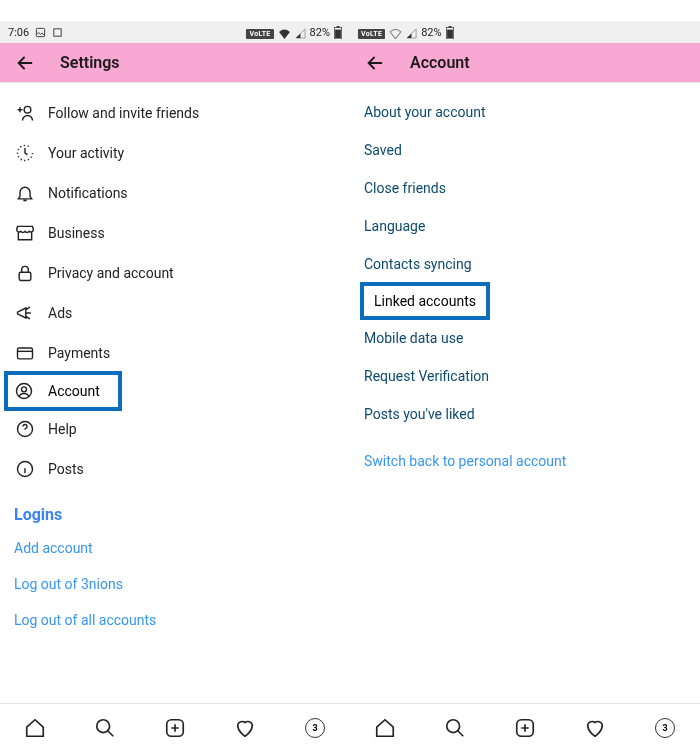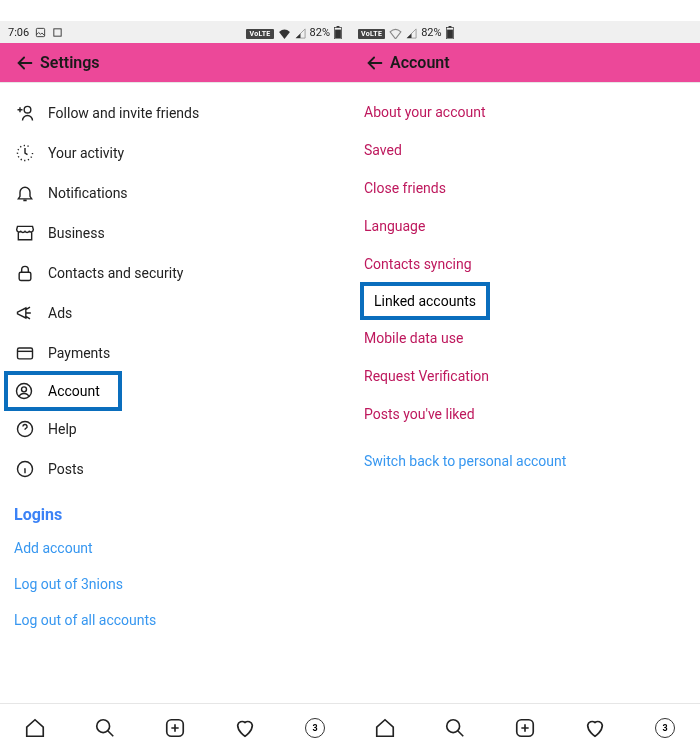--- a/index.html
+++ b/index.html
@@ -28,43 +28,43 @@
       background: #444;
       color: #fff;
       font-size: 7px;
       font-weight: bold;
       padding: 1px 3px;
       border-radius: 1px;
       letter-spacing: 0.3px;
     }
     .header {
       height: 40px;
-      background: #ec4899;
+      background: #f9a8d4;
       border-bottom: 1px solid #e6e6e6;
       display: flex;
       align-items: center;
       padding: 0 14px;
-      gap: 4px;
+      gap: 24px;
     }
     .header-title { font-size: 16px; font-weight: 600; color: #1a1a1a; }
     .list { padding-top: 10px; }
     .row {
       display: flex;
       align-items: center;
       padding: 10px 14px;
       gap: 12px;
       font-size: 14px;
       color: #222;
       cursor: pointer;
     }
     .row .icon-slot { width: 22px; flex-shrink: 0; display: flex; justify-content: center; }
     .row-simple {
       padding: 11px 14px;
       font-size: 14px;
-      color: #be185d;
+      color: #0c4a6e;
       cursor: pointer;
     }
     .section-header {
       padding: 16px 14px 6px;
       font-size: 16px;
       font-weight: 700;
       color: #3b82f6;
     }
     .link {
       padding: 10px 14px;
@@ -197,21 +197,21 @@
         </span>
         <span>Business</span>
       </div>
       <div class="row">
         <span class="icon-slot">
           <svg width="20" height="20" viewBox="0 0 24 24" fill="none" stroke="#222" stroke-width="1.7">
               <rect x="5" y="11" width="14" height="10" rx="2"></rect>
               <path d="M8 11V8a4 4 0 0 1 8 0v3"></path>
             </svg>
         </span>
-        <span>Contacts and security</span>
+        <span>Privacy and account</span>
       </div>
       <div class="row">
         <span class="icon-slot">
           <svg width="20" height="20" viewBox="0 0 24 24" fill="none" stroke="#222" stroke-width="1.7">
               <path d="M3 11v2l10 5V6zM13 8l5-3M13 12h6M13 16l5 3"></path>
             </svg>
         </span>
         <span>Ads</span>
       </div>
       <div class="row">

